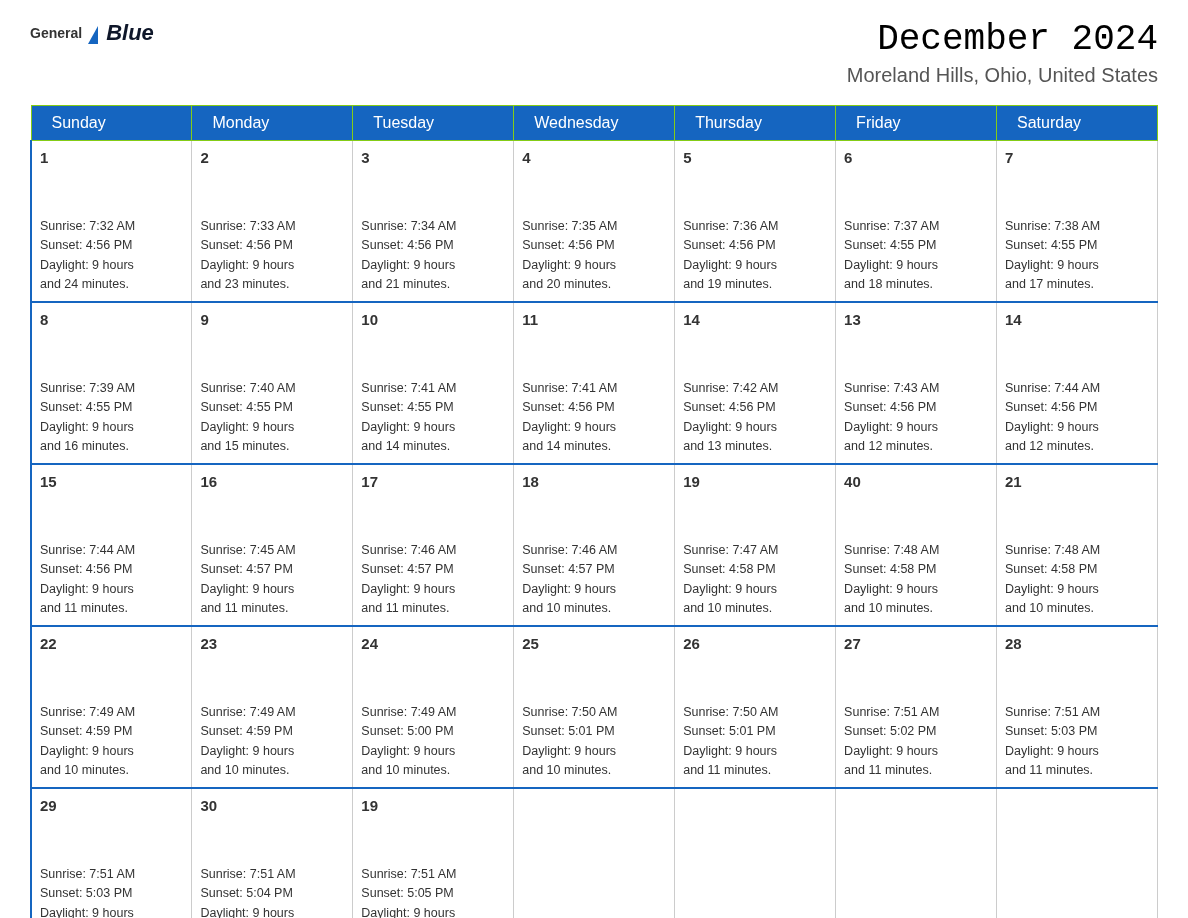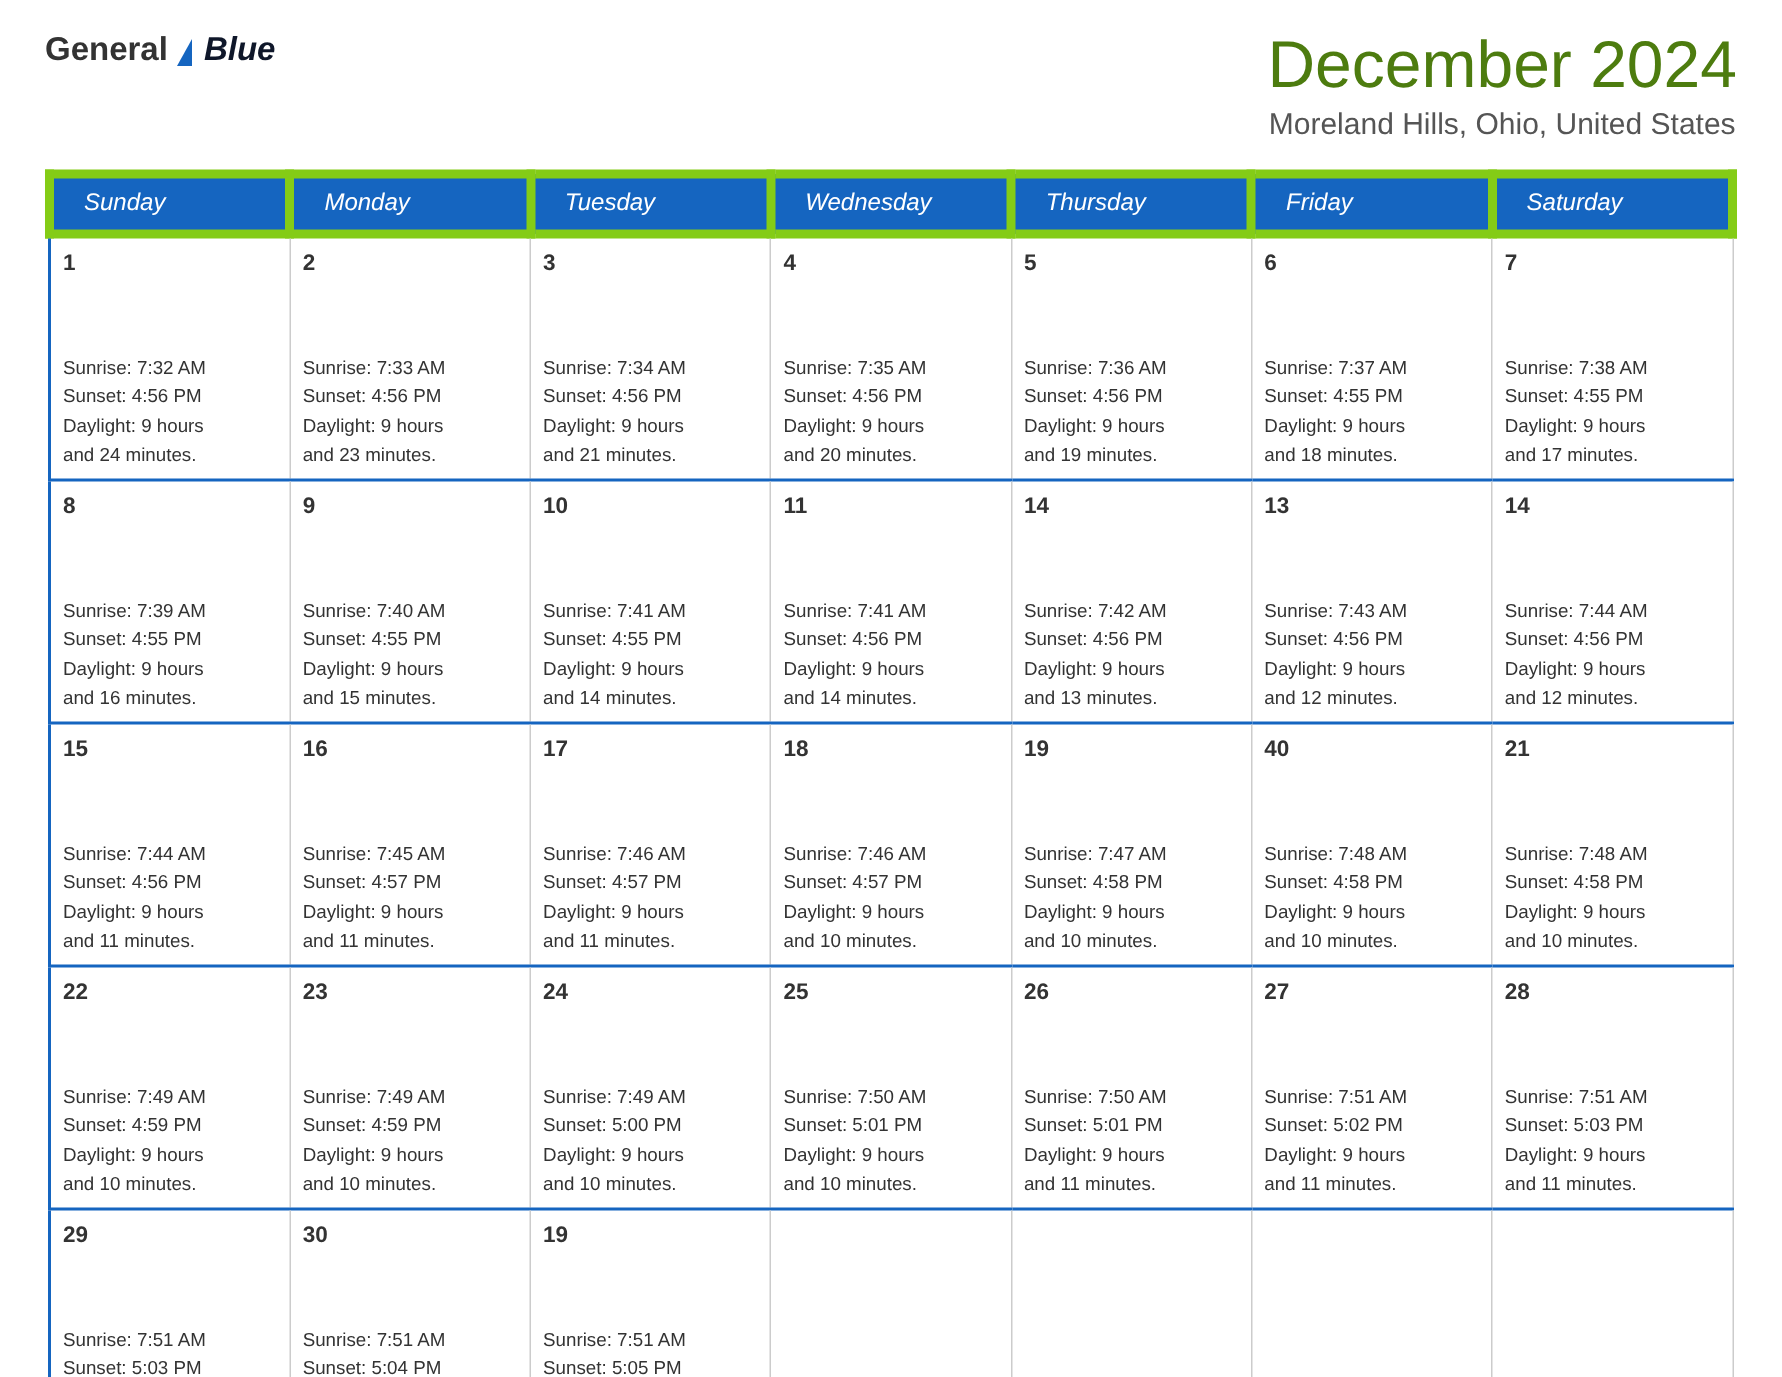--- a/index.html
+++ b/index.html
@@ -15,21 +15,21 @@
       justify-content: space-between;
       align-items: flex-start;
       margin-bottom: 18px;
     }
     .logo-area {
       display: flex;
       align-items: center;
       gap: 4px;
     }
     .logo-text-general {
-      font-size: 22px;
+      font-size: 14px;
       font-weight: bold;
       color: #333;
     }
     .logo-text-blue {
       font-size: 22px;
       font-weight: bold;
       color: #0f172a;
       font-style: italic;
     }
     .logo-icon {
@@ -39,45 +39,45 @@
       border-bottom: 18px solid #1565c0;
       display: inline-block;
       margin-left: 2px;
       position: relative;
       top: 2px;
     }
     .title-area {
       text-align: right;
     }
     .calendar-title {
-      font-size: 44px;
+      font-size: 36px;
       font-weight: normal;
-      color: #4d7c0f;
+      color: #000000;
       line-height: 1.1;
+      font-family: Liberation Mono, monospace;
     }
     .calendar-subtitle {
       font-size: 20px;
       color: #555;
       margin-top: 4px;
       text-align: center;
     }
     .calendar-table {
       width: 100%;
       border-collapse: collapse;
       table-layout: fixed;
     }
     .calendar-table th {
       background-color: #1565c0;
       color: #fff;
       font-size: 16px;
       font-weight: normal;
       padding: 8px 20px;
       text-align: left;
-      border: 6px solid #84cc16;
-      font-style: italic;
+      border: 1px solid #84cc16;
     }
     .calendar-table td {
       border: 1px solid #ccc;
       vertical-align: top;
       padding: 6px 8px;
       font-size: 13px;
       color: #333;
       line-height: 1.5;
       height: 115px;
     }

